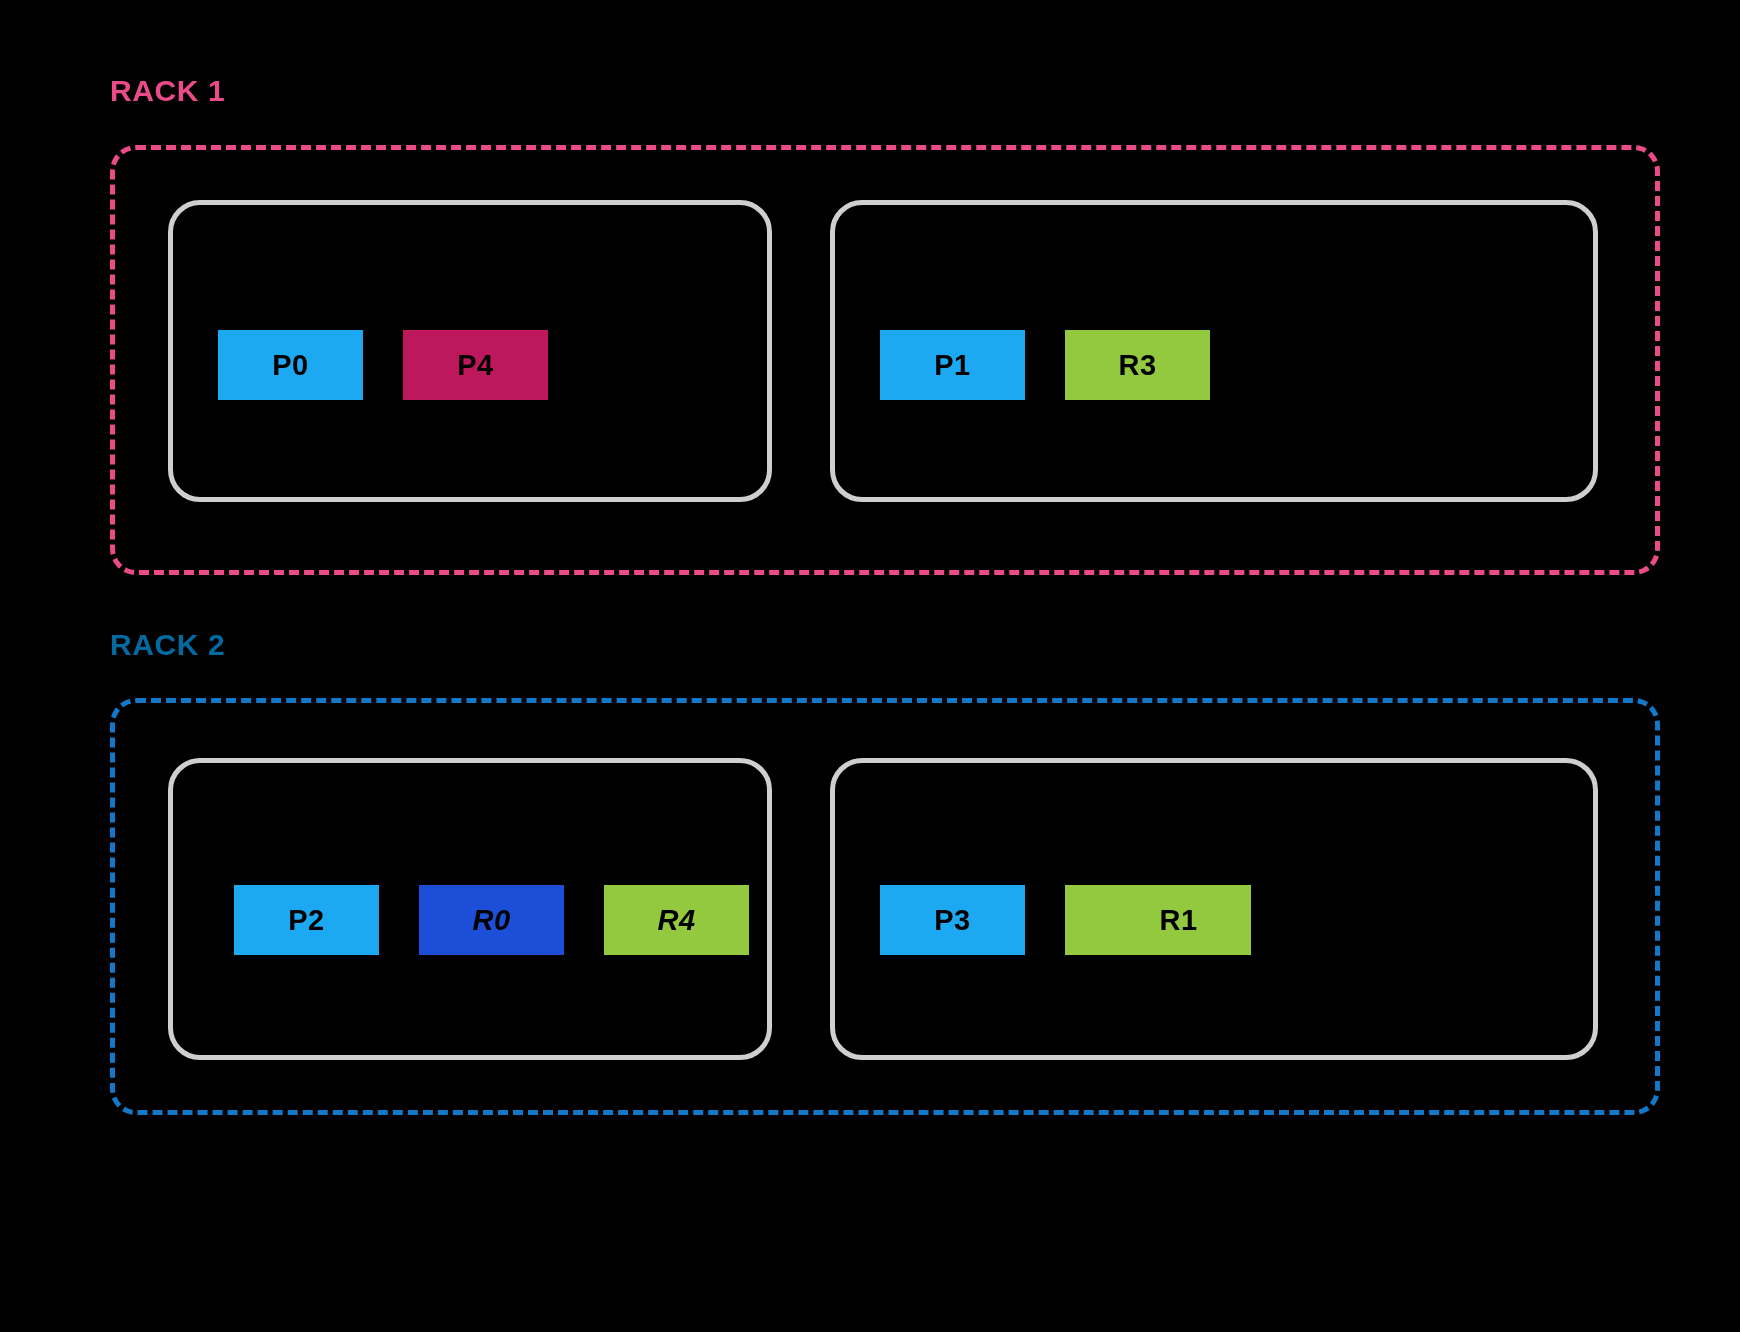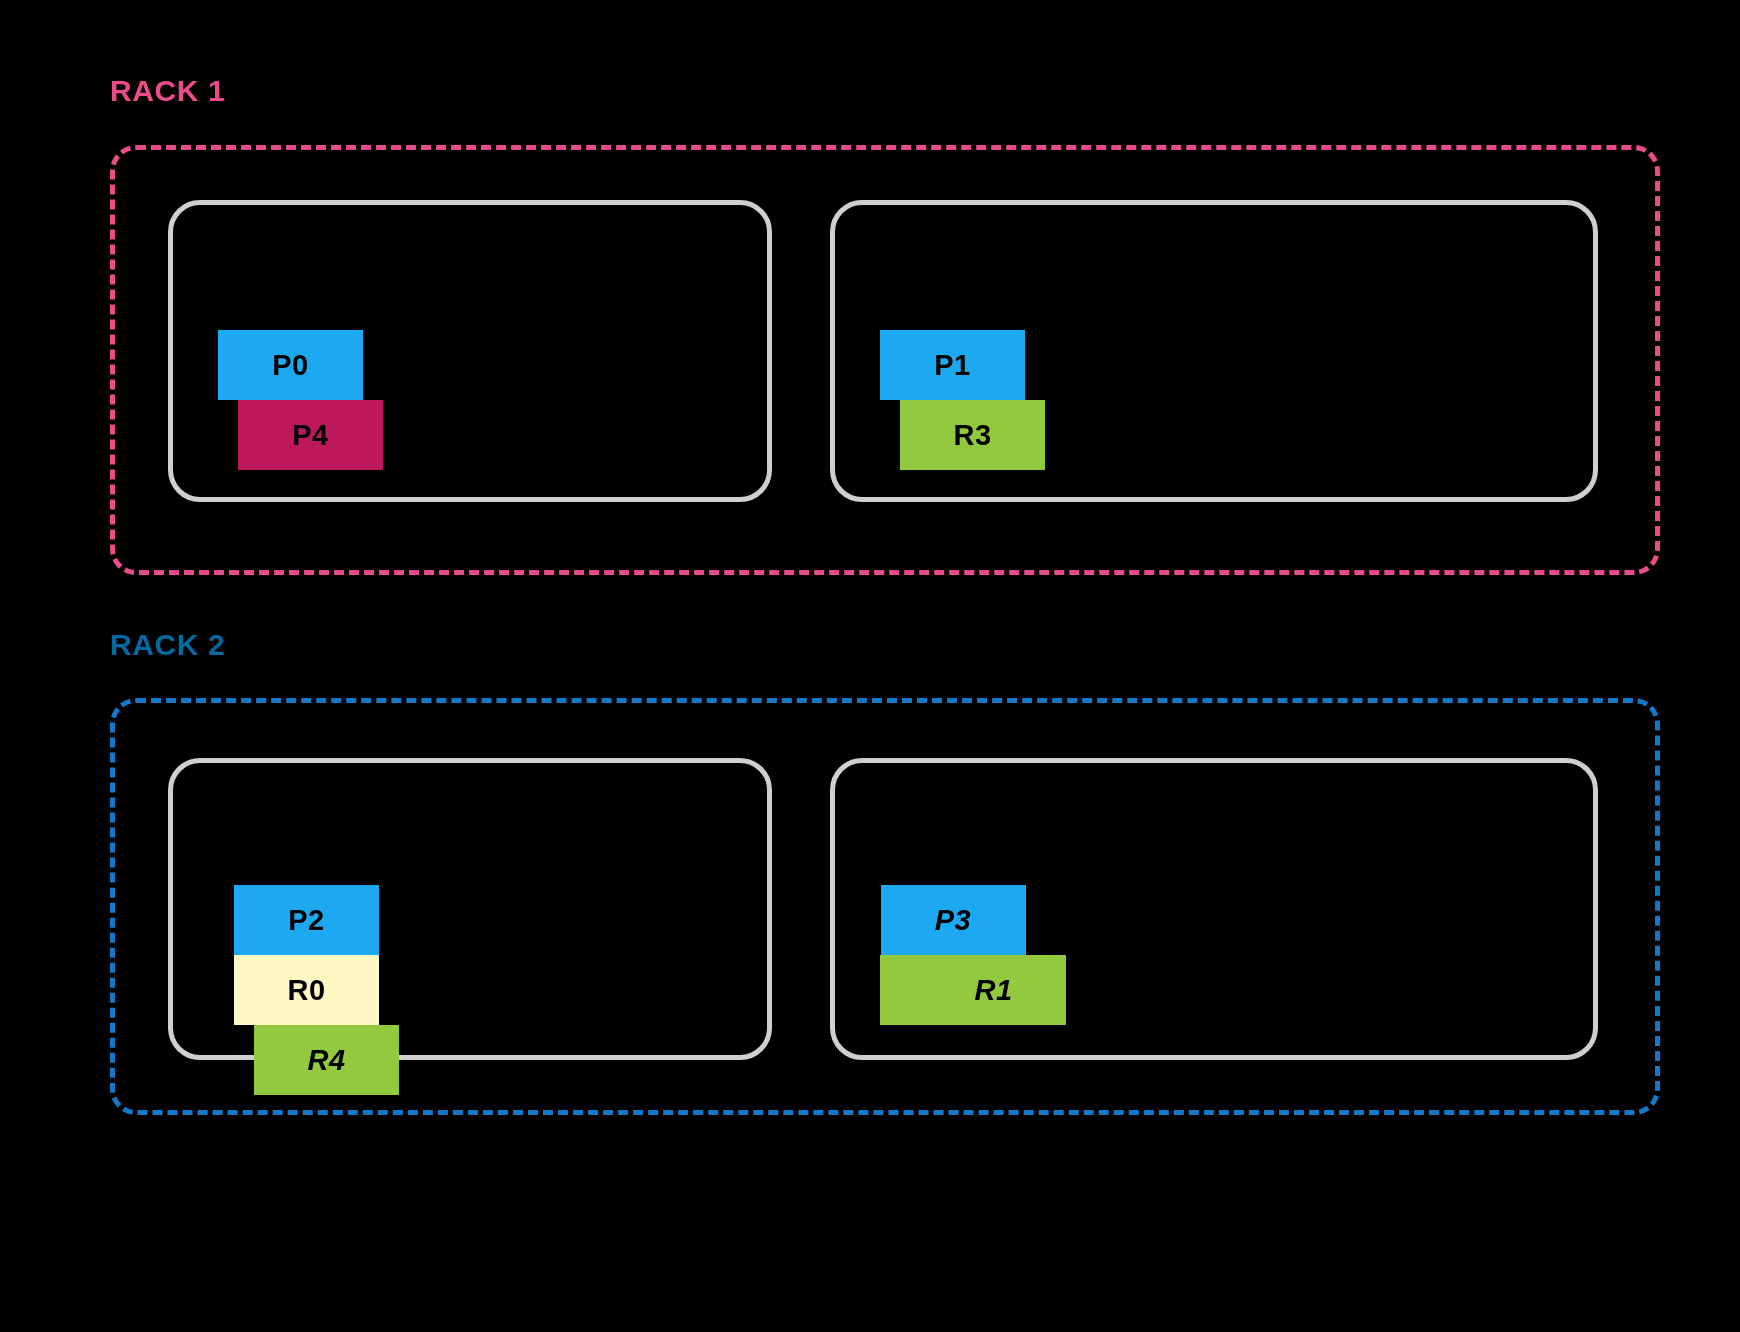--- a/index.html
+++ b/index.html
@@ -47,21 +47,21 @@
     box-sizing: border-box;
     border: 5px solid #cfcfcf;
     border-radius: 32px;
     background: transparent;
   }
 
   
   .chips {
     position: absolute;
     display: flex;
-    flex-direction: column;
+    flex-direction: row;
     align-items: center;
   }
   .chip {
     width: 145px;
     height: 70px;
     display: flex;
     align-items: center;
     justify-content: center;
     font-size: 29px;
     font-weight: 700;
@@ -98,24 +98,24 @@
 
   <div class="rack">
 
     <div class="rack-label" style="left:110px; top:630px; color:#0369a1;">RACK 2</div>
 
     <div class="rack-box" style="left:110px; top:698px; width:1550px; height:417px; border-color:#1478C8;"></div>
 
     <div class="broker" style="left:168px; top:758px; width:604px; height:302px;"></div>
     <div class="chips" style="left:234px; top:885px;">
       <div class="chip" style="background:#1CA9F2;">P2</div>
-      <div class="chip" style="background:#fef9c3;">R0</div>
+      <div class="chip" style="background:#1d4ed8;font-style:italic;">R0</div>
       <div class="chip" style="background:#93C93E;font-style:italic;">R4</div>
     </div>
 
     <div class="broker" style="left:830px; top:758px; width:768px; height:302px;"></div>
-    <div class="chips" style="left:880px; top:885px;font-style:italic;">
+    <div class="chips" style="left:880px; top:885px;">
       <div class="chip" style="background:#1CA9F2;">P3</div>
       <div class="chip" style="background:#93C93E;padding-left:41px;">R1</div>
     </div>
   </div>
 
 </div>
 
 </body></html>

